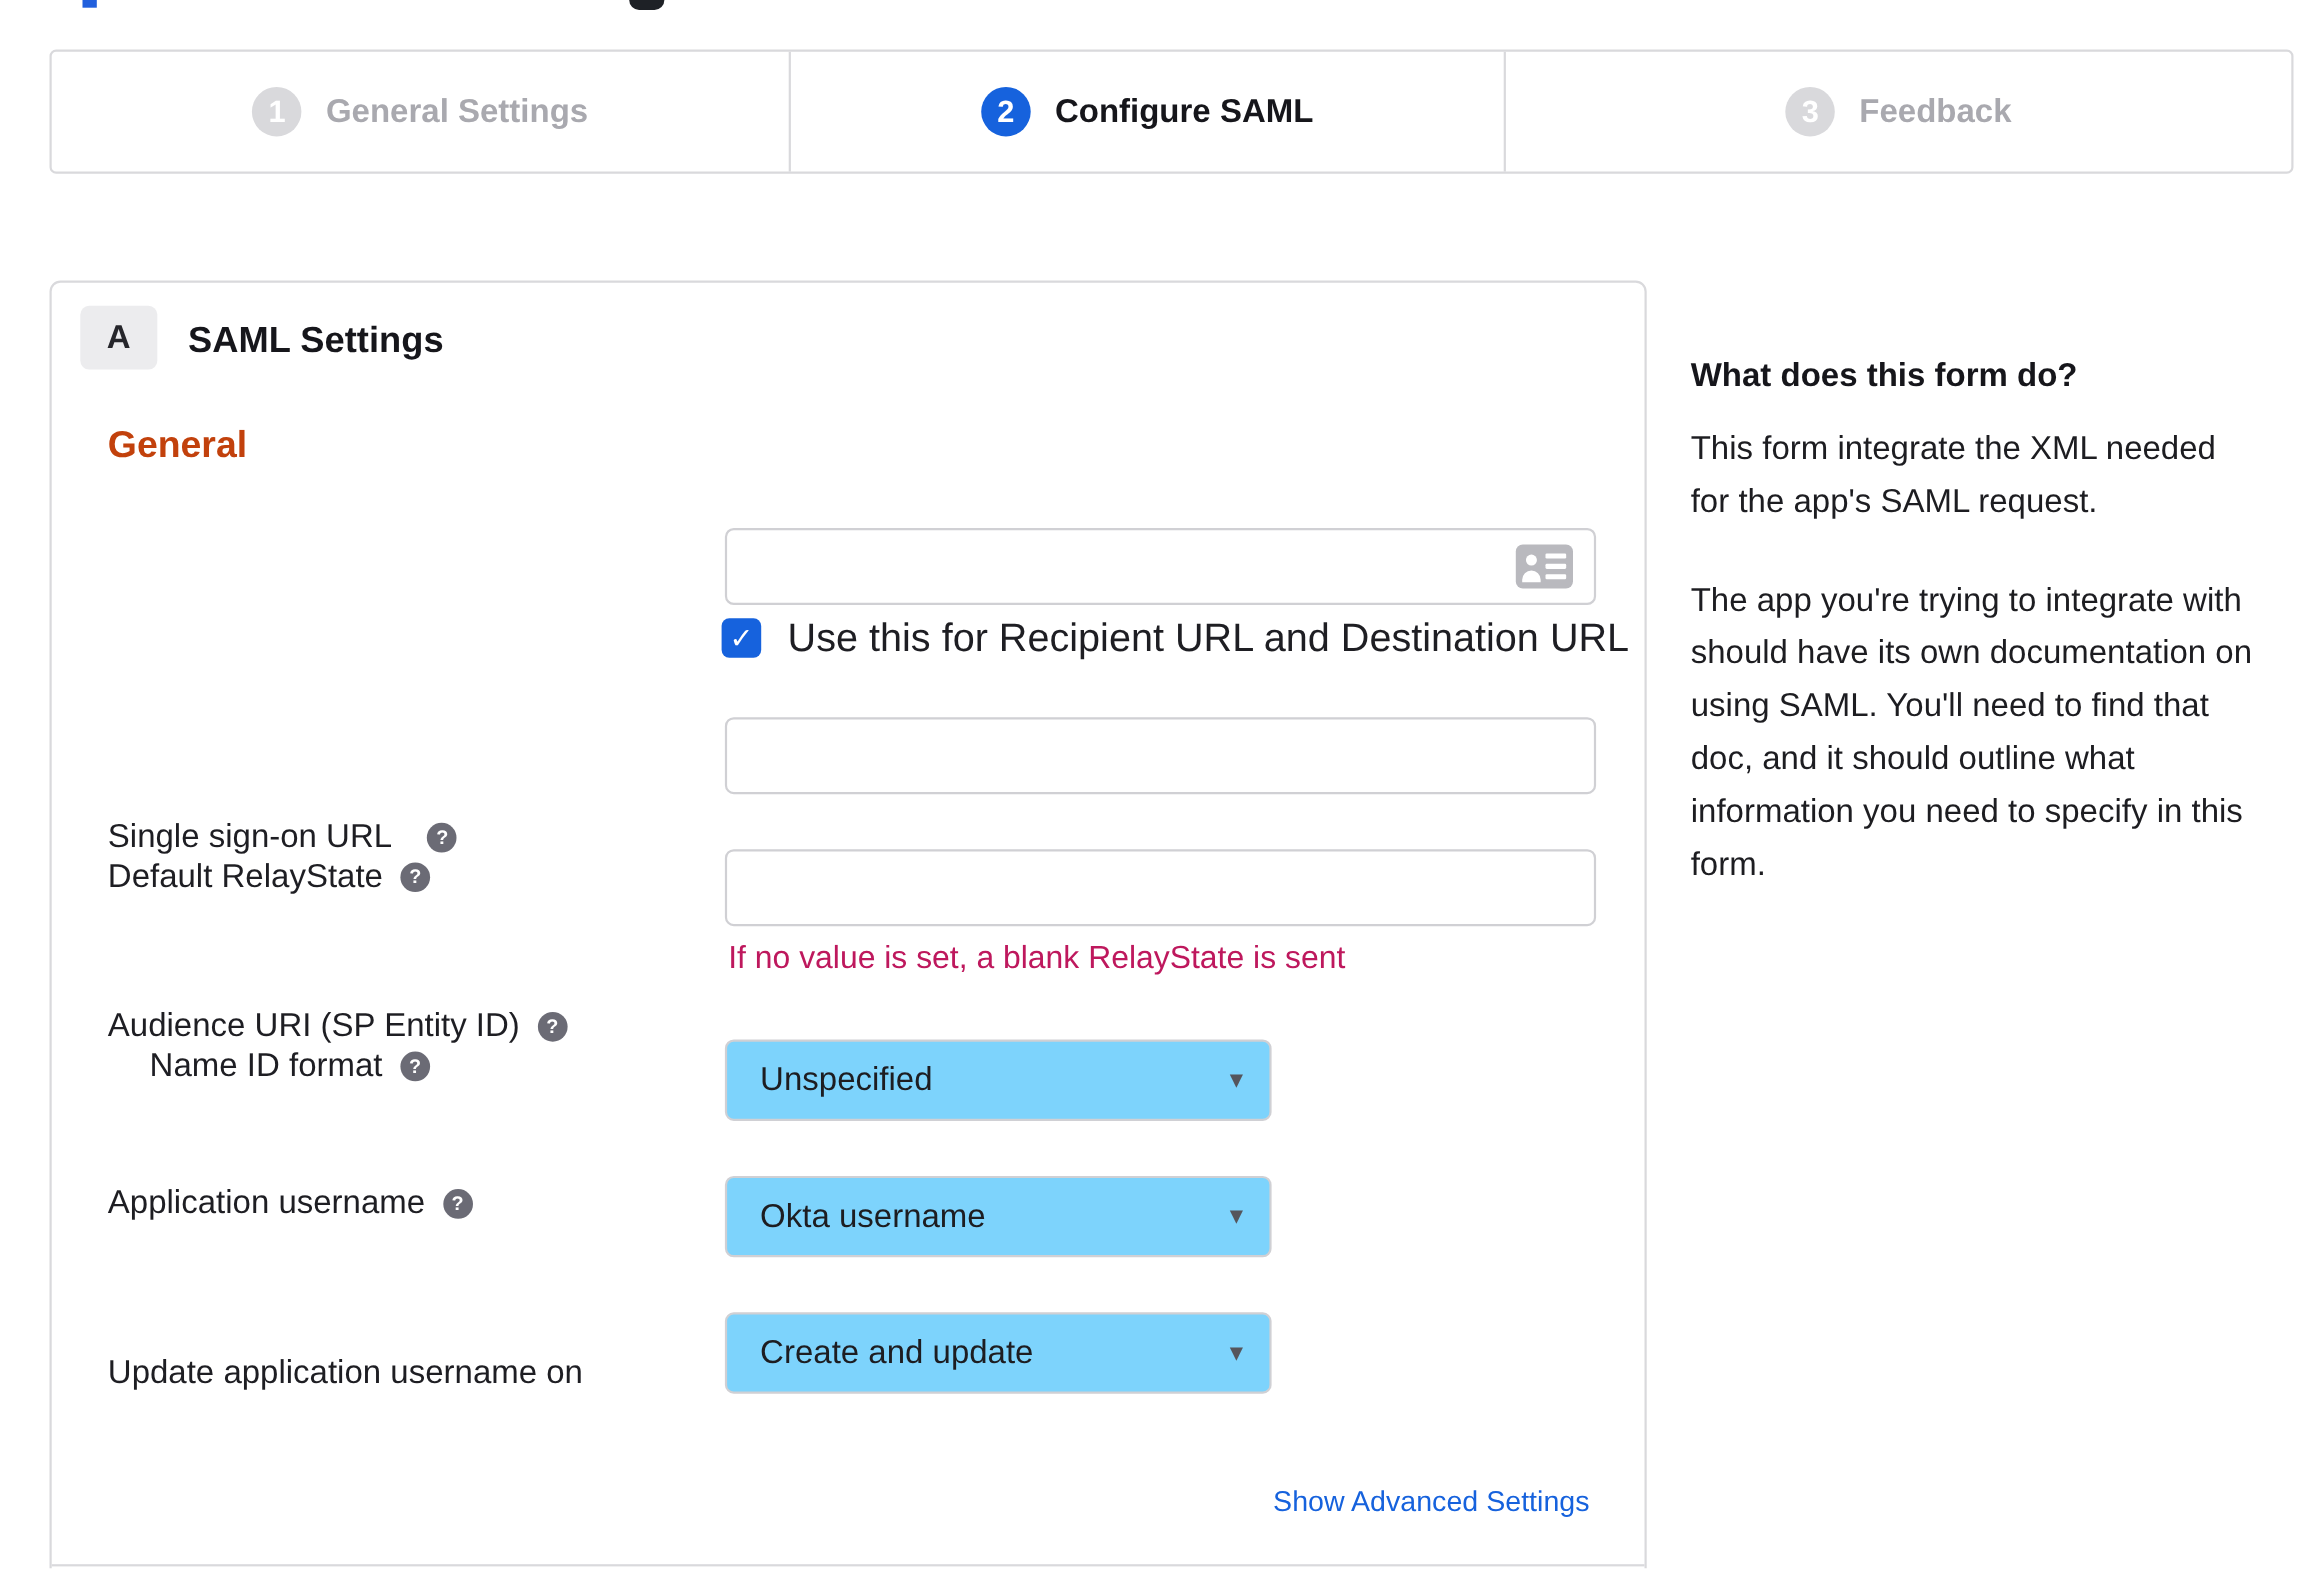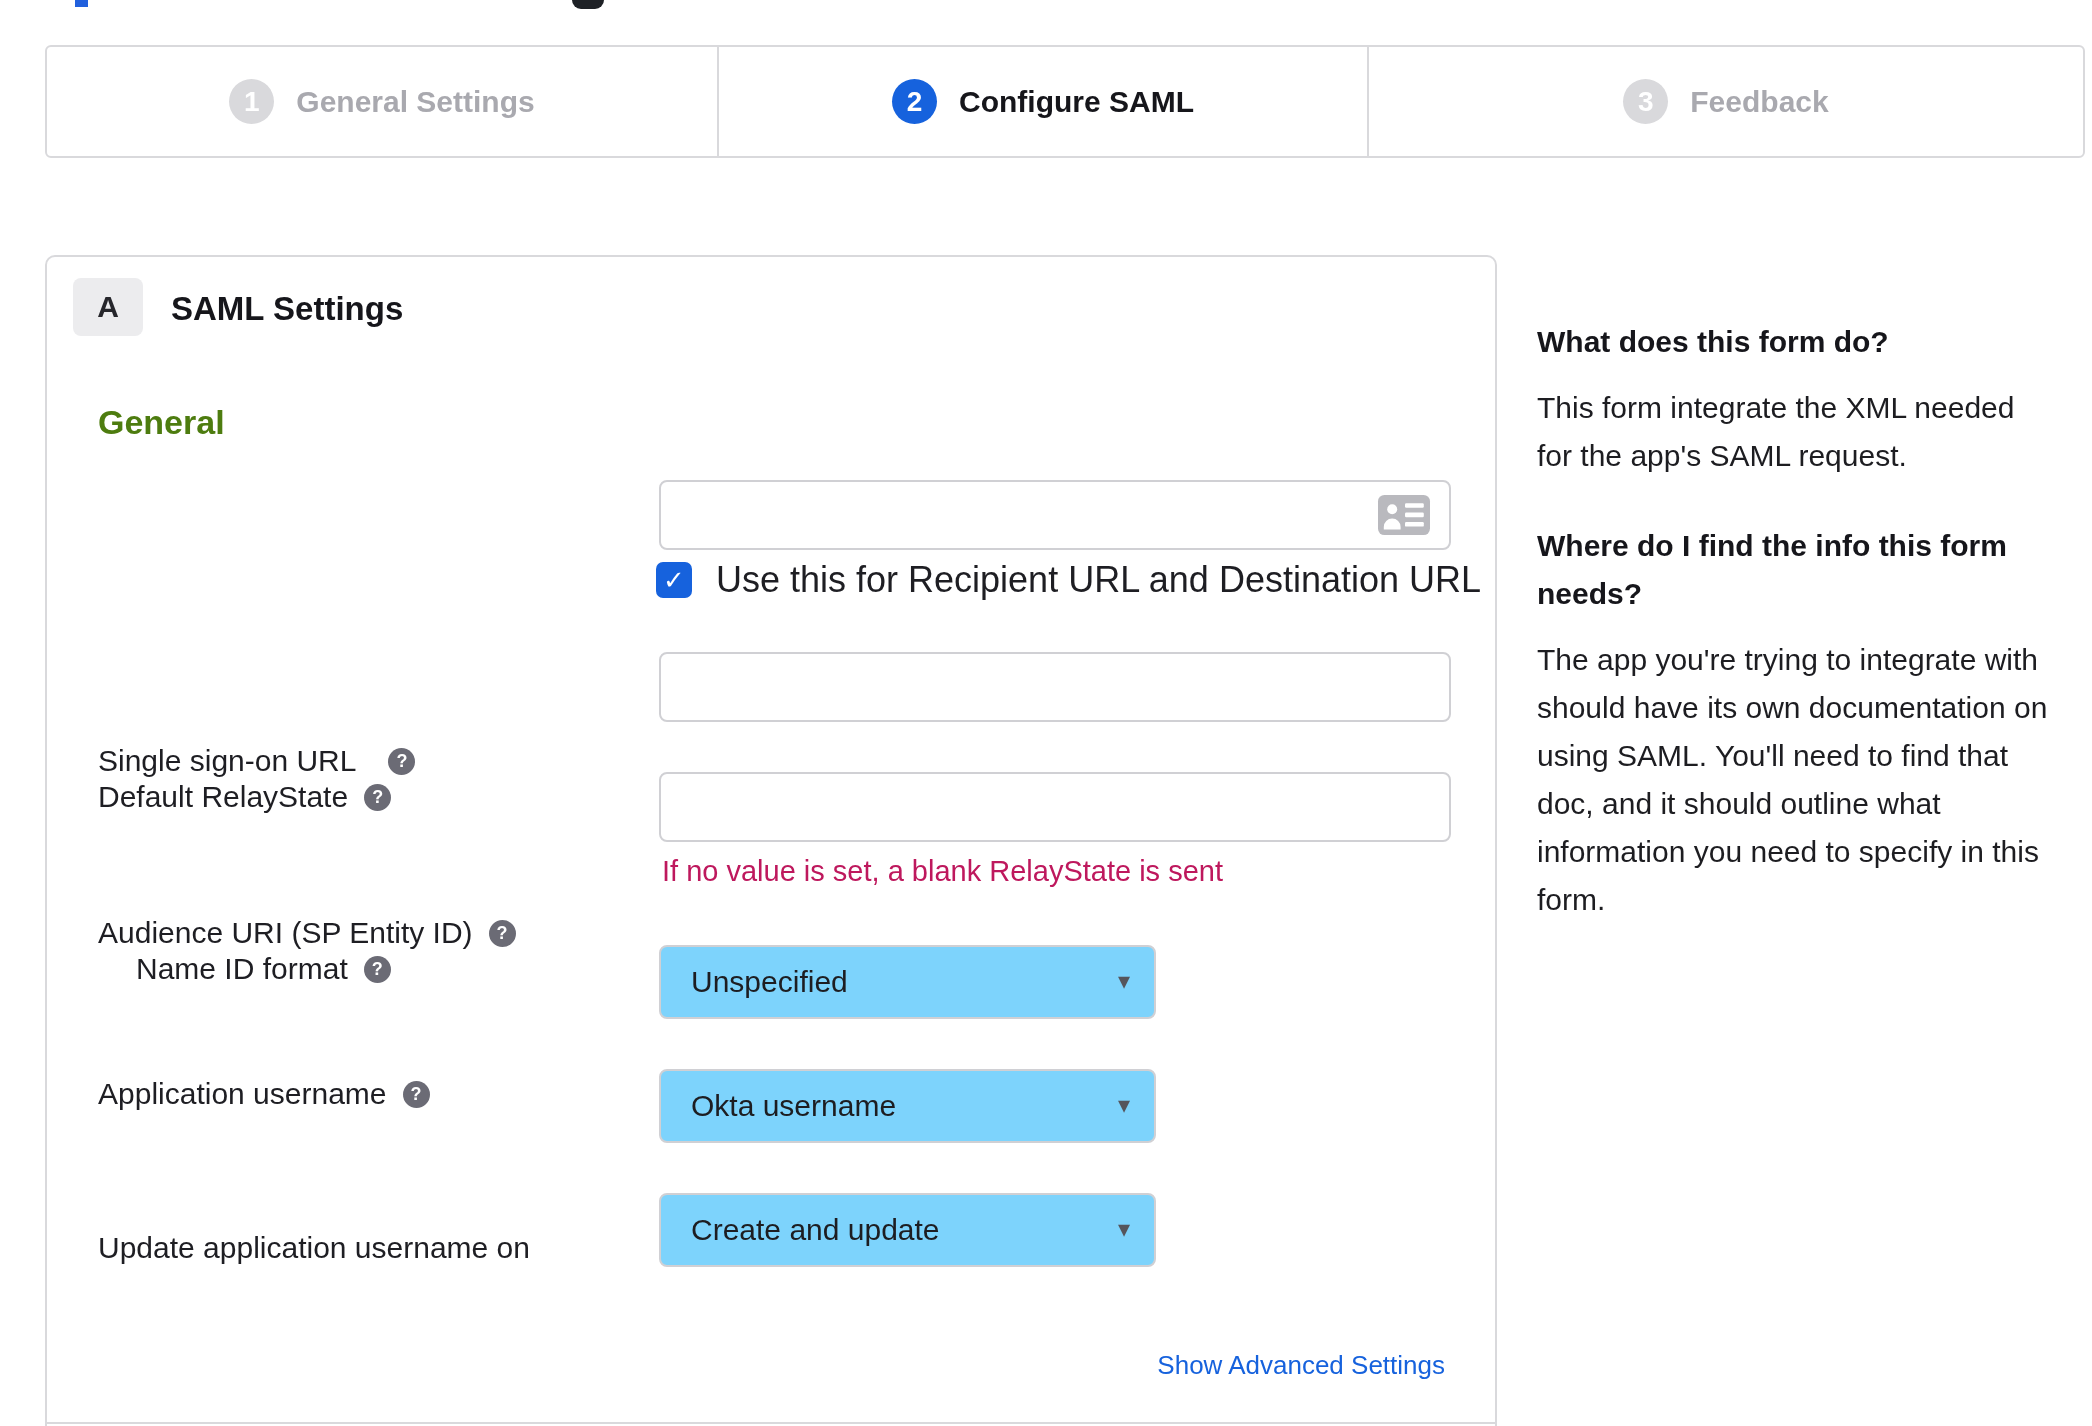--- a/index.html
+++ b/index.html
@@ -60,22 +60,22 @@
     position: absolute; left: 26px; top: 21px; width: 70px; height: 58px;
     background: #ececee; border-radius: 8px;
     display: flex; align-items: center; justify-content: center;
     font-size: 30px; font-weight: bold; color: #26262b;
   }
   .section-title {
     position: absolute; left: 124px; top: 33px;
     font-size: 33px; font-weight: bold; color: #16161b;
   }
   .group-title {
-    position: absolute; left: 51px; top: 146px;
-    font-size: 34px; font-weight: bold; color: #4d7c0f;
+    position: absolute; left: 51px; top: 128px;
+    font-size: 34px; font-weight: bold; color: #c2410c;
   }
 
   .field-label {
     position: absolute; left: 51px;
     font-size: 30px; color: #1e1e23;
     display: flex; align-items: center; gap: 16px;
     white-space: nowrap;
   }
   .help-icon {
     width: 27px; height: 27px; border-radius: 50%;
@@ -247,17 +247,16 @@
     </div>
 
     <a class="advanced-link">Show Advanced Settings</a>
 
     <div class="panel-divider"></div>
   </div>
 
   <div class="sidebar">
     <h3>What does this form do?</h3>
     <p>This form integrate the XML needed for the app's SAML request.</p>
-    <h3>Where do I find the info this form needs?</h3>
     <p>The app you're trying to integrate with should have its own documentation on using SAML. You'll need to find that doc, and it should outline what information you need to specify in this form.</p>
   </div>
 
 </div>
 
 </body></html>

